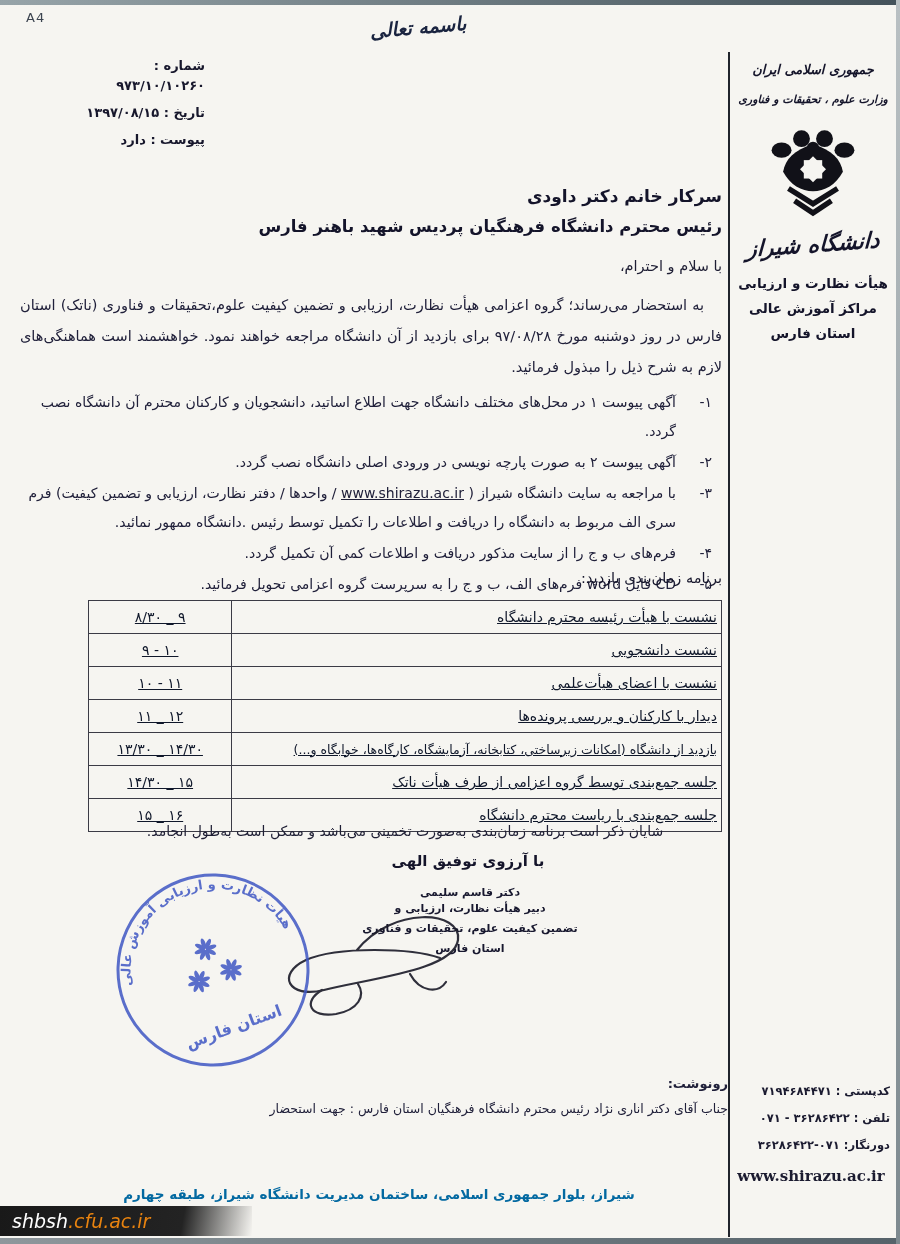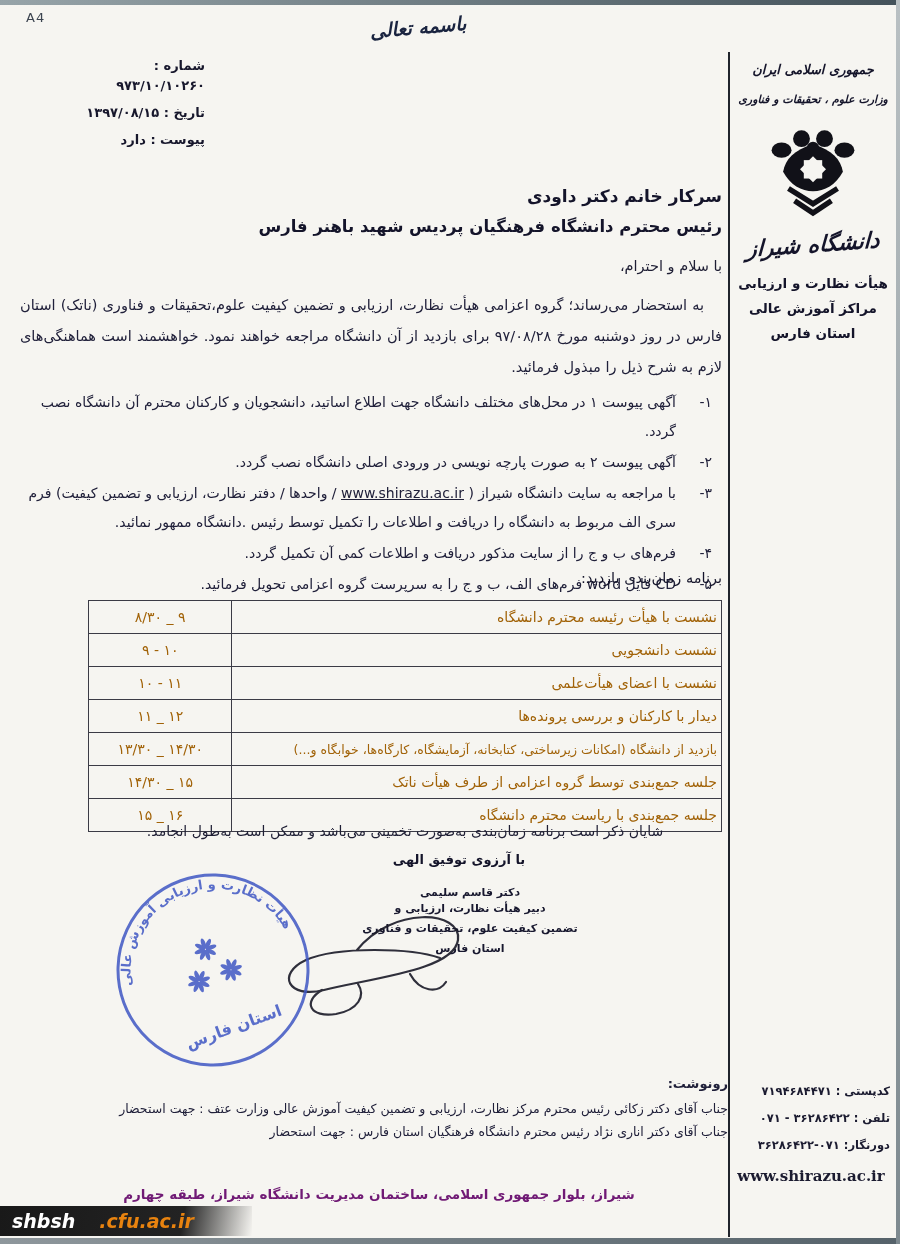--- a/index.html
+++ b/index.html
@@ -25,53 +25,53 @@
   #body-par{left:20px;top:290px;width:702px;direction:rtl;text-align:justify;font-size:14.5px;
             line-height:31px;text-indent:18px;color:#20203a;}
   
   #items{left:20px;top:388px;width:702px;direction:rtl;font-size:14px;line-height:29px;color:#20203a;}
   .item{position:relative;padding-right:46px;margin-bottom:2px;text-align:right;}
   .item .marker{position:absolute;right:10px;top:0;}
   .url{text-decoration:underline;direction:ltr;unicode-bidi:embed;}
   #schedule-title{left:20px;top:570px;width:702px;direction:rtl;text-align:right;font-weight:normal;font-size:14.5px;color:#14142a;}
   
   #sched{left:88px;top:600px;width:634px;border-collapse:collapse;direction:rtl;}
-  #sched td{border:1px solid #3b3b46;height:30px;font-size:14px;color:#a16207;}
+  #sched td{border:1px solid #3b3b46;height:30px;font-size:14px;color:#0f172a;text-decoration:underline;}
   #sched td.act{width:491px;text-align:right;padding:0 4px;}
   #sched td.act.small{font-size:12.5px;}
   #sched td.time{width:143px;text-align:center;direction:ltr;unicode-bidi:embed;}
   #sched-note{left:88px;top:823px;width:634px;direction:rtl;text-align:center;font-size:14px;}
   
-  #closing{left:324px;top:852px;width:270px;text-align:center;font-weight:bold;font-size:13px;color:#14142a;direction:rtl;}
+  #closing{left:333px;top:852px;width:270px;text-align:center;font-weight:bold;font-size:15px;color:#14142a;direction:rtl;}
   #signer{left:320px;top:886px;width:300px;text-align:center;direction:rtl;font-weight:bold;color:#17172e;}
   #signer .nm{font-size:11px;}
   #signer .tl{font-size:11px;line-height:20px;}
   #sig-svg{left:262px;top:898px;}
   #stamp-wrap{left:110px;top:870px;width:206px;height:200px;transform:rotate(-20deg);opacity:.85;}
   
   #cc{left:20px;top:1076px;width:708px;direction:rtl;text-align:right;color:#20203a;}
   #cc .ttl{font-weight:bold;font-size:13px;margin-bottom:6px;}
   #cc .ln{font-size:12.5px;line-height:23px;}
-  #footer-addr{left:20px;top:1186px;width:718px;direction:rtl;text-align:center;font-weight:bold;font-size:13.5px;color:#701a75;}
+  #footer-addr{left:20px;top:1186px;width:718px;direction:rtl;text-align:center;font-weight:bold;font-size:13.5px;color:#0369a1;}
   
   #vline{left:728px;top:52px;width:2px;height:1185px;background:#20242c;}
   #sidebar{left:734px;top:62px;width:158px;text-align:center;direction:rtl;color:#14142a;}
   #country{font-size:13px;font-weight:bold;font-style:italic;}
   #ministry{font-size:11px;font-weight:bold;font-style:italic;margin-top:16px;}
   #emblem{margin-top:20px;}
   #logo-text{font-size:22px;font-weight:bold;font-style:italic;transform:rotate(-4deg) skewX(-6deg);margin-top:0px;}
   #org{margin-top:14px;font-weight:bold;font-size:13.5px;line-height:25px;text-align:center;}
   #contact{left:732px;top:1078px;width:158px;direction:rtl;text-align:right;font-weight:bold;font-size:11.5px;line-height:27px;color:#1b1b30;}
   #contact .site{direction:ltr;text-align:center;font-family:"DejaVu Serif",serif;font-size:15px;margin-top:4px;}
   
   #wm{left:0;top:1206px;width:252px;height:30px;display:flex;align-items:center;padding-left:12px;box-sizing:border-box;
       background:linear-gradient(100deg,#191919 0%,#232323 72%,rgba(35,35,35,0) 100%);
-      font-style:italic;font-weight:bold;font-size:19px;}
+      font-style:italic;font-weight:normal;font-size:19px;}
   #wm .p1{color:#ffffff;}
-  #wm .p2{color:#e8830f;margin-left:24px;}
+  #wm .p2{color:#e8830f;}
 </style>
 </head>
 <body>
 
 <div class="abs" id="edge-top"></div>
 <div class="abs" id="edge-bottom"></div>
 <div class="abs" id="edge-right"></div>
 
 <div class="abs" id="a4-label">A4</div>
 <div class="abs" id="bismillah">باسمه تعالی</div>
@@ -188,21 +188,20 @@
     </text>
     <text x="0" y="66" text-anchor="middle" font-size="16" font-weight="bold" fill="#3f57c4" direction="rtl" style="font-family:'DejaVu Sans',sans-serif;">استان فارس</text>
     <use href="#flower" y="-22"></use>
     <use href="#flower" x="-17" y="6"></use>
     <use href="#flower" x="17" y="6"></use>
   </svg>
 </div>
 
 <div class="abs" id="cc">
   <div class="ttl">رونوشت:</div>
-  <div class="ln">جناب آقای دکتر زکائی رئیس محترم مرکز نظارت، ارزیابی و تضمین کیفیت آموزش عالی وزارت عتف : جهت استحضار</div>
   <div class="ln">جناب آقای دکتر اناری نژاد رئیس محترم دانشگاه فرهنگیان استان فارس : جهت استحضار</div>
 </div>
 
 <div class="abs" id="footer-addr">شیراز، بلوار جمهوری اسلامی، ساختمان مدیریت دانشگاه شیراز، طبقه چهارم</div>
 
 <div class="abs" id="vline"></div>
 <div class="abs" id="sidebar">
   <div id="country">جمهوری اسلامی ایران</div>
   <div id="ministry">وزارت علوم ، تحقیقات و فناوری</div>
   <svg id="emblem" width="92" height="102" viewBox="0 0 120 130">

